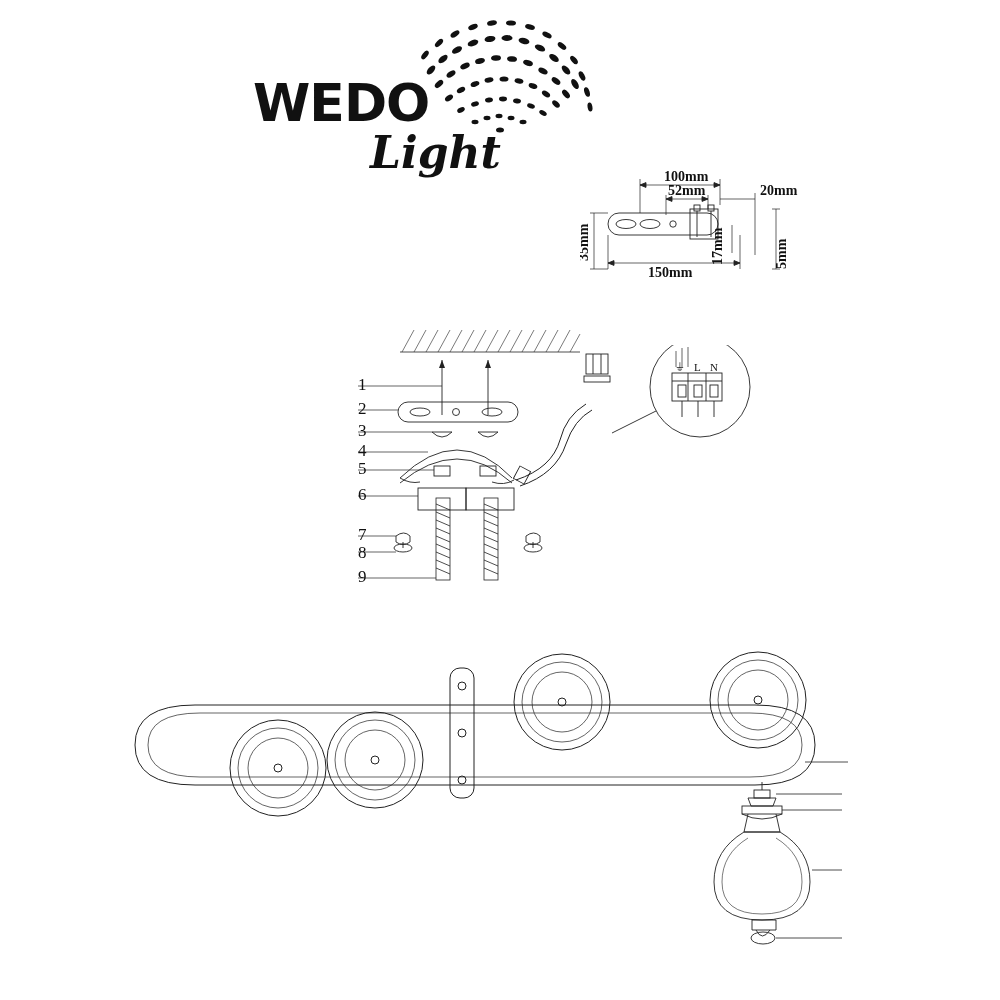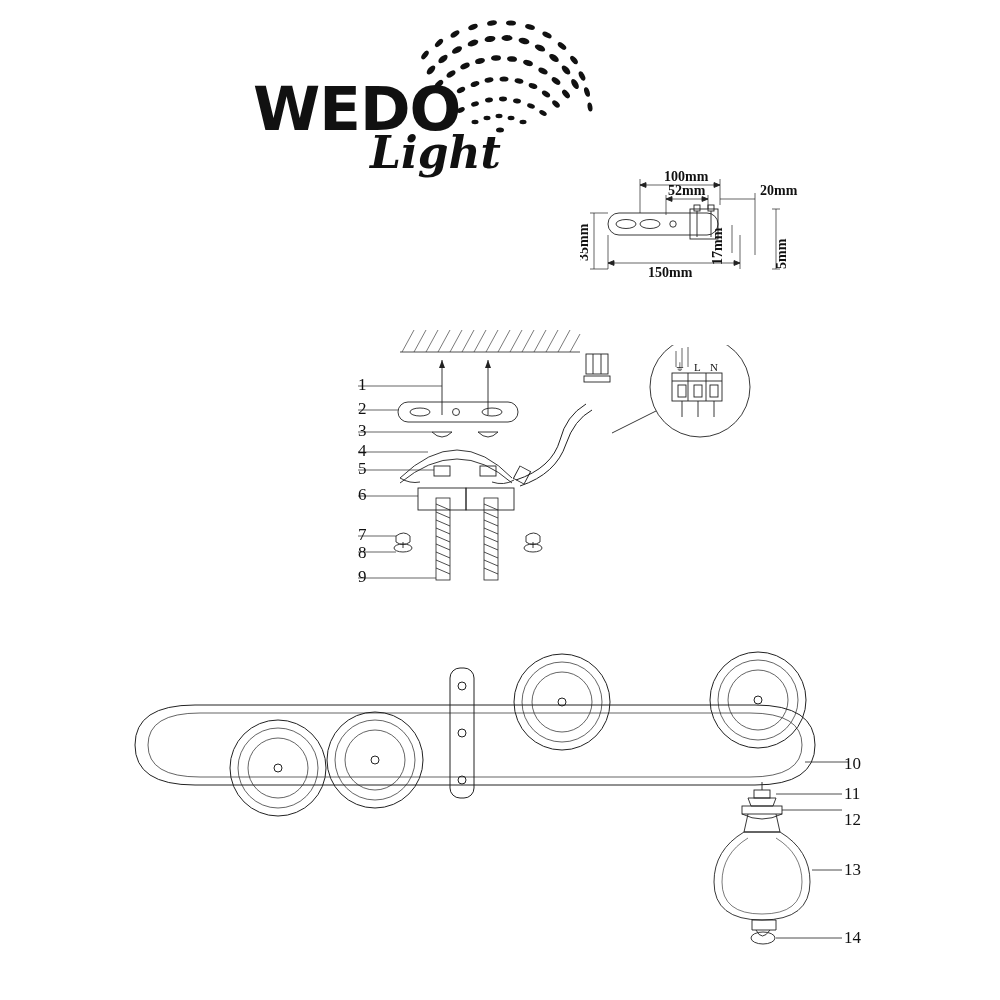--- a/index.html
+++ b/index.html
@@ -13,21 +13,21 @@
   }
   .sheet{position:absolute;inset:0;}
   .abs{position:absolute;}
 
   
   #logo-block{left:240px;top:55px;width:520px;height:110px;}
   .logo-word{
     position:absolute;left:13px;top:18px;
     font-family:"DejaVu Sans", sans-serif;
     font-weight:bold;
-    font-size:61px;
+    font-size:52px;
     letter-spacing:-1px;
     color:#111;
   }
   .logo-script{
     position:absolute;left:130px;top:72px;
     font-family:"DejaVu Serif", serif;
     font-style:italic;
     font-weight:bold;
     font-size:44px;
     color:#111;
@@ -433,23 +433,14 @@
 
       <g stroke="#222" stroke-width="0.8">
         <line x1="86" y1="14" x2="152" y2="14"></line>
         <line x1="92" y1="30" x2="152" y2="30"></line>
         <line x1="122" y1="90" x2="152" y2="90"></line>
         <line x1="86" y1="158" x2="152" y2="158"></line>
       </g>
     </svg>
   </div>
 
-  <div class="abs" id="right-labels">
-    <svg width="40" height="210" viewBox="0 0 40 210">
-      <text class="idx" x="4" y="24">10</text>
-      <text class="idx" x="4" y="54">11</text>
-      <text class="idx" x="4" y="80">12</text>
-      <text class="idx" x="4" y="130">13</text>
-      <text class="idx" x="4" y="198">14</text>
-    </svg>
-  </div>
 
 </div>
 
 </body></html>

